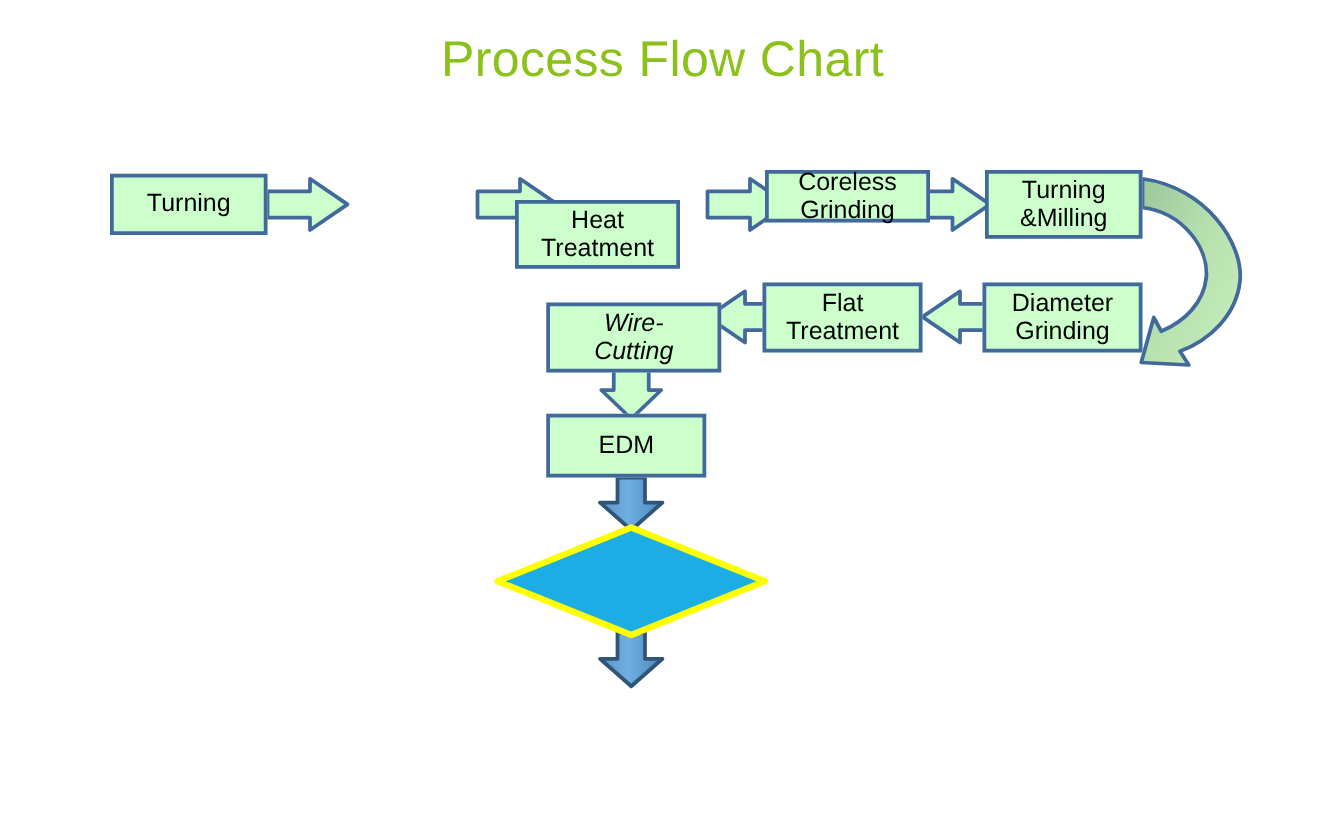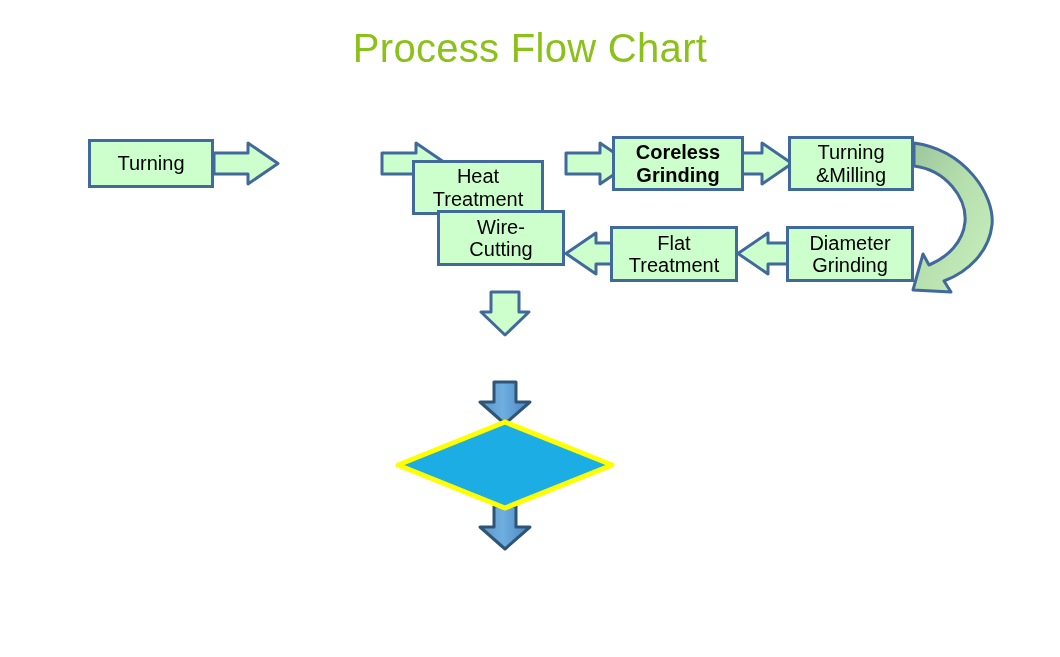--- a/index.html
+++ b/index.html
@@ -143,41 +143,44 @@
   <div class="node" style="left:88px; top:139px; width:126px; height:49px;">
     <span class="node-label">Turning</span>
   </div>
 
 
   <div class="node" style="left:412px; top:136px; width:132px; height:55px;margin-top:24px;">
     <span class="node-label">Heat
 Treatment</span>
   </div>
 
-  <div class="node" style="left:612px; top:136px; width:132px; height:55px;font-weight:bold;">
+  <div class="node" style="left:612px; top:136px; width:132px; height:42px;">
     <span class="node-label">Coreless
 Grinding</span>
   </div>
 
   <div class="node" style="left:788px; top:136px; width:126px; height:55px;">
     <span class="node-label">Turning
 &amp;Milling</span>
   </div>
 
   <div class="node" style="left:786px; top:226px; width:128px; height:56px;">
     <span class="node-label">Diameter
 Grinding</span>
   </div>
 
   <div class="node" style="left:610px; top:226px; width:128px; height:56px;">
     <span class="node-label">Flat
 Treatment</span>
   </div>
 
-  <div class="node" style="left:437px; top:210px; width:128px; height:56px;">
+  <div class="node" style="left:437px; top:242px; width:140px; height:56px;font-style:italic;">
     <span class="node-label">Wire-
 Cutting</span>
   </div>
 
+  <div class="node" style="left:437px; top:331px; width:128px; height:51px;">
+    <span class="node-label">EDM</span>
+  </div>
 
 
 
 </div>
 
 </body></html>

